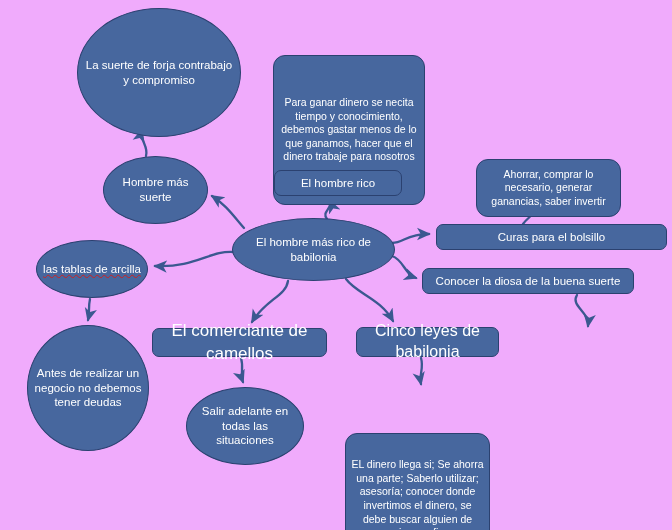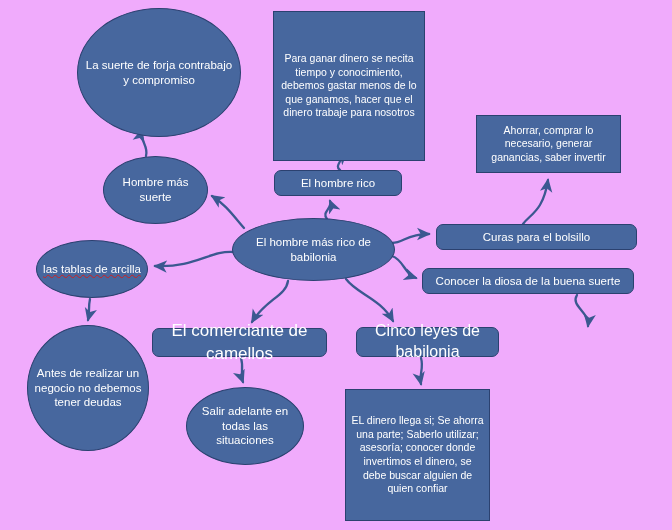--- a/index.html
+++ b/index.html
@@ -38,22 +38,23 @@
   }
   .ellipse {
     border-radius: 50%;
     border: 1.5px solid #2b4170;
   }
   .rbox {
     border-radius: 7px;
     border: 1.5px solid #2b4170;
   }
   .sbox {
-    border-radius: 0;
+    border-radius: 12px;
     border: 1.5px solid #2b4170;
+    margin-top: 44px;
   }
   .node span { display: block; width: 100%; }
   .sp-err {
     text-decoration: underline;
     text-decoration-color: #cc2222;
     text-decoration-style: wavy;
     text-decoration-thickness: 1px;
   }
 </style>
 </head>
@@ -102,21 +103,21 @@
   </div>
 
   <div class="node ellipse" style="left:103px; top:156px; width:105px; height:68px; font-size:11.5px;">
     <span>Hombre más suerte</span>
   </div>
 
   <div class="node ellipse" style="left:232px; top:218px; width:163px; height:63px; font-size:11.5px;">
     <span>El hombre más rico de babilonia</span>
   </div>
 
-  <div class="node rbox" style="left:436px; top:224px; width:201px; height:26px; font-size:11.5px;justify-content:center;">
+  <div class="node rbox" style="left:436px; top:224px; width:231px; height:26px; font-size:11.5px;justify-content:center;">
     <span>Curas para el bolsillo</span>
   </div>
 
   <div class="node ellipse" style="left:36px; top:240px; width:112px; height:58px; font-size:11.5px;">
     <span class="sp-err">las tablas de arcilla</span>
   </div>
 
   <div class="node rbox" style="left:422px; top:268px; width:212px; height:26px; font-size:11.5px;">
     <span>Conocer  la diosa de la buena suerte</span>
   </div>

